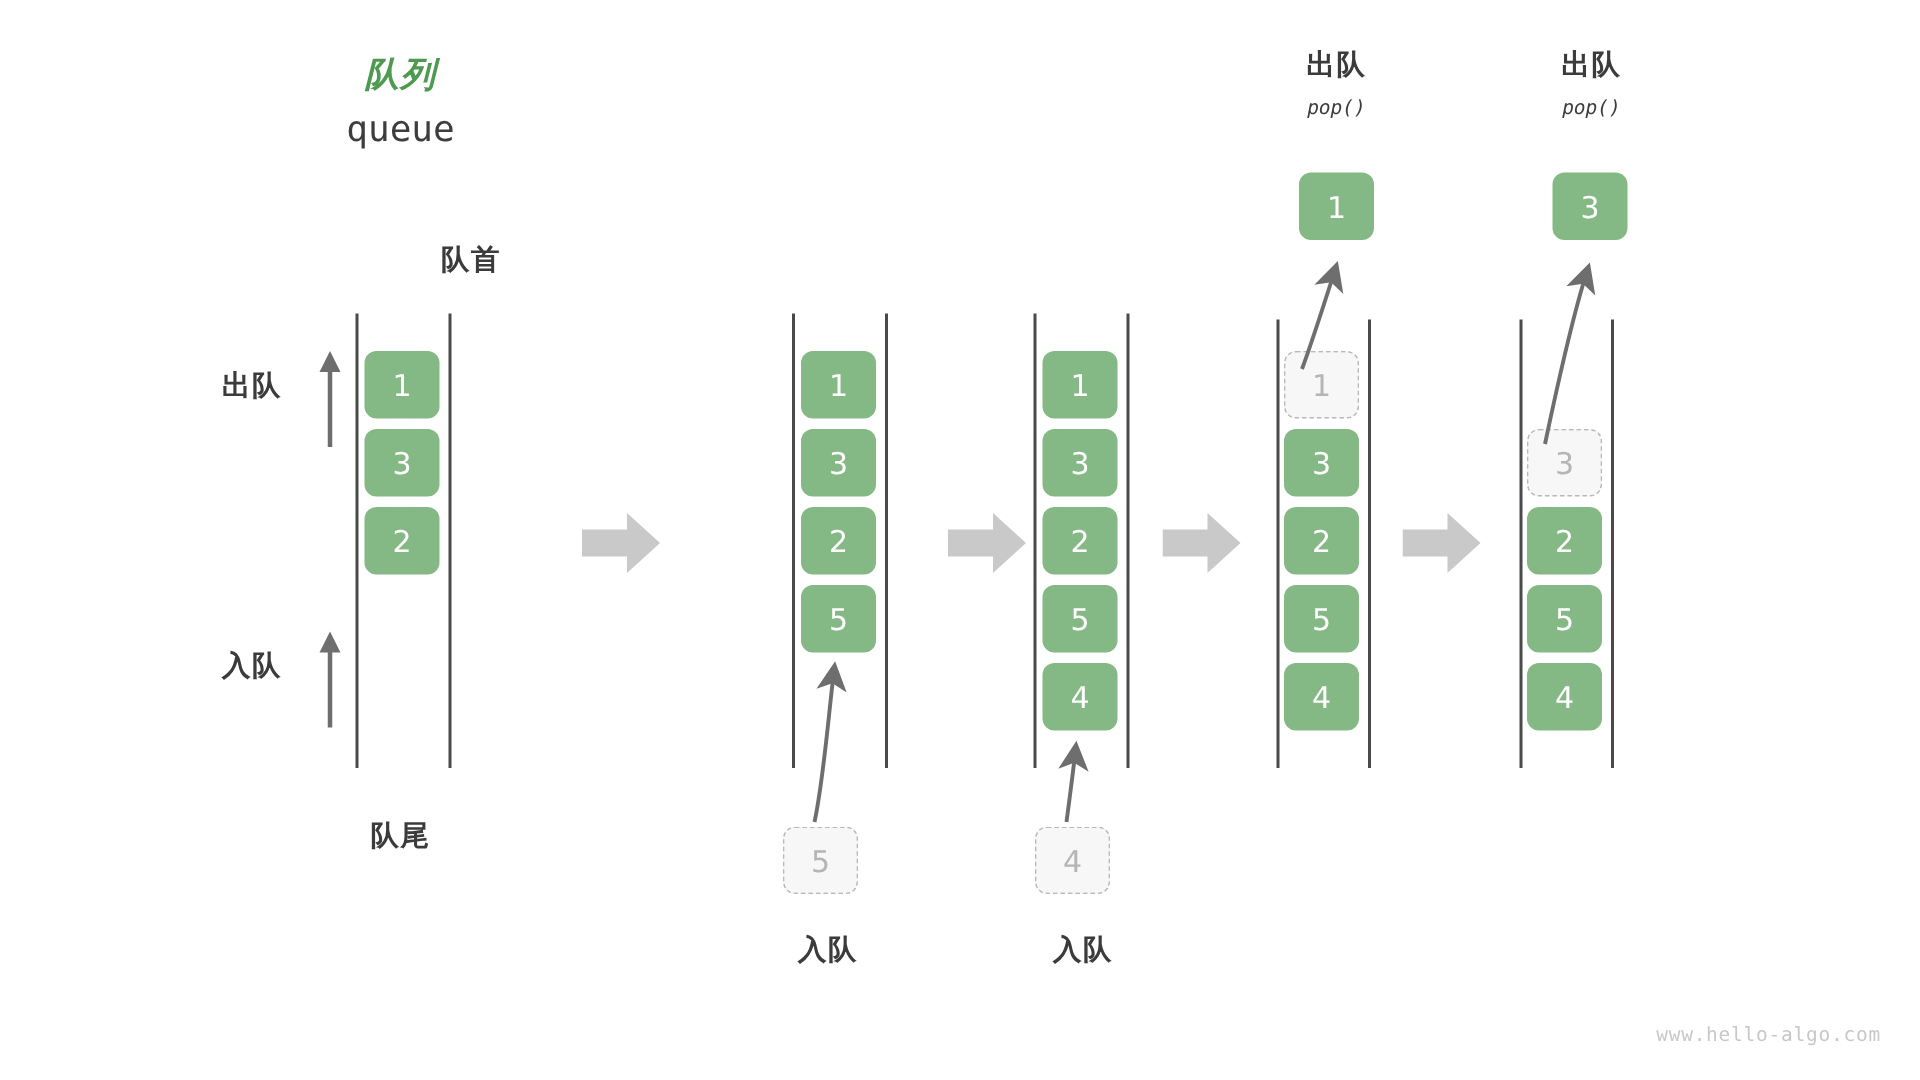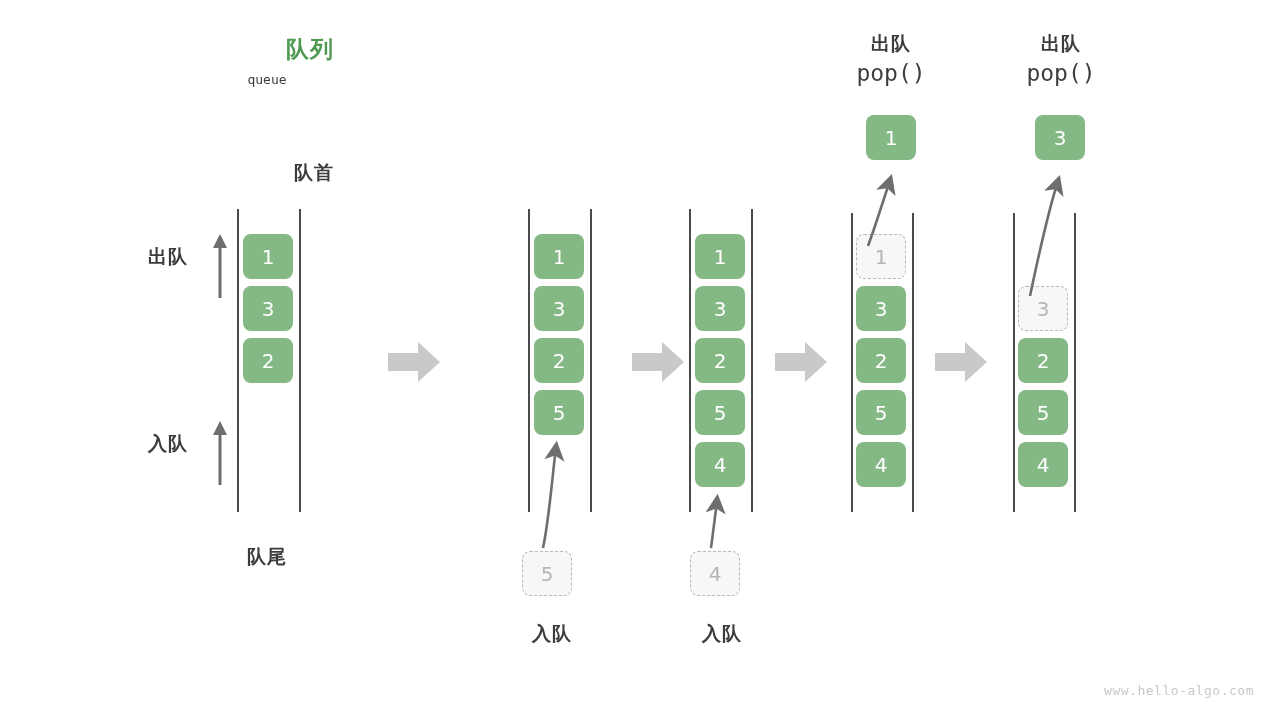--- a/index.html
+++ b/index.html
@@ -20,63 +20,65 @@
 
   
   .abs { position: absolute; }
 
   
   .title-cn {
     font-size: 23px;
     font-weight: 700;
     color: #4e9a51;
     letter-spacing: 1px;
-    text-align: right;
-    white-space: nowrap;
+    text-align: center;
+    white-space: nowrap;
+    font-style: italic;
   }
   .title-mono {
+    font-family: "DejaVu Sans Mono", "Liberation Mono", monospace;
+    font-size: 24px;
+    color: #3d3d3d;
+    text-align: center;
+    white-space: nowrap;
+  }
+  .side-label {
+    font-size: 19px;
+    font-weight: 700;
+    color: #3b3b3b;
+    text-align: center;
+    white-space: nowrap;
+    letter-spacing: 1px;
+  }
+  .op-label-cn {
+    font-size: 19px;
+    font-weight: 700;
+    color: #3b3b3b;
+    white-space: nowrap;
+    letter-spacing: 1px;
+  }
+
+  
+  .caption {
+    text-align: center;
+    white-space: nowrap;
+  }
+  .caption .cap-cn {
+    font-size: 19px;
+    font-weight: 700;
+    color: #3b3b3b;
+    letter-spacing: 1px;
+    line-height: 28px;
+  }
+  .caption .cap-code {
     font-family: "DejaVu Sans Mono", "Liberation Mono", monospace;
     font-size: 13px;
     color: #3d3d3d;
-    text-align: center;
-    white-space: nowrap;
-  }
-  .side-label {
-    font-size: 19px;
-    font-weight: 700;
-    color: #3b3b3b;
-    text-align: center;
-    white-space: nowrap;
-    letter-spacing: 1px;
-  }
-  .op-label-cn {
-    font-size: 19px;
-    font-weight: 700;
-    color: #3b3b3b;
-    white-space: nowrap;
-    letter-spacing: 1px;
-  }
-
-  
-  .caption {
-    text-align: center;
-    white-space: nowrap;
-  }
-  .caption .cap-cn {
-    font-size: 19px;
-    font-weight: 700;
-    color: #3b3b3b;
-    letter-spacing: 1px;
-    line-height: 28px;
-  }
-  .caption .cap-code {
-    font-family: "DejaVu Sans Mono", "Liberation Mono", monospace;
-    font-size: 23px;
-    color: #3d3d3d;
     line-height: 30px;
+    font-style: italic;
   }
   .caption .cap-arg { color: #3f8f4f; font-weight: 700; }
 
   
   .rail {
     position: absolute;
     width: 1.6px;
     background: #4a4a4a;
   }
 

